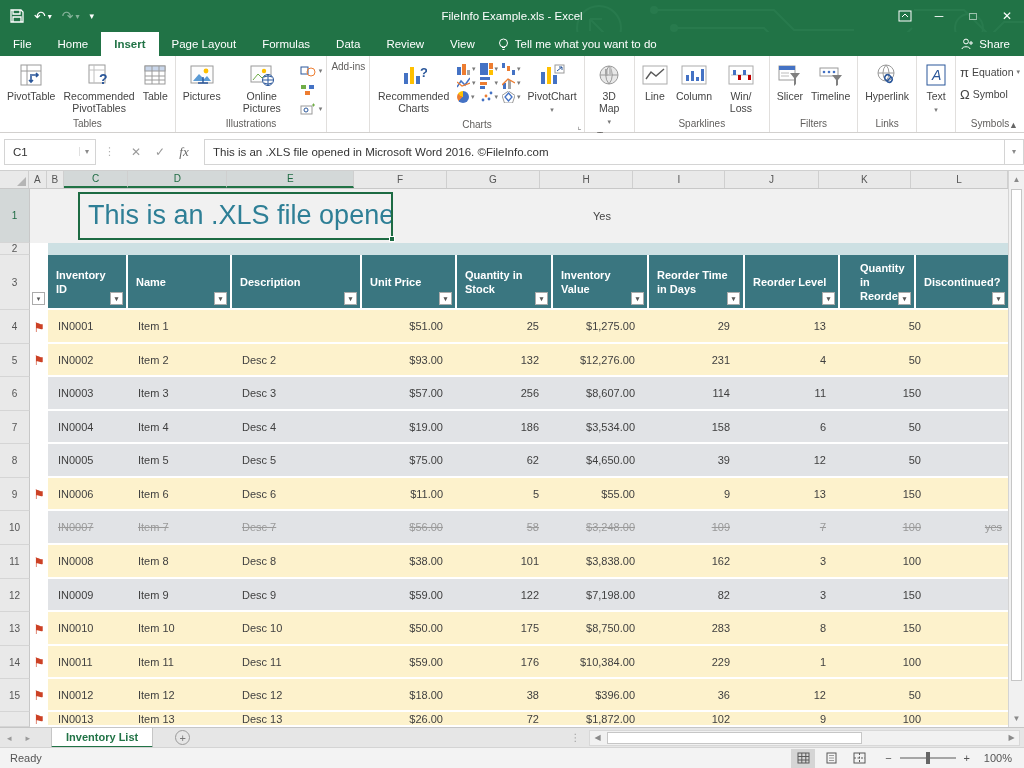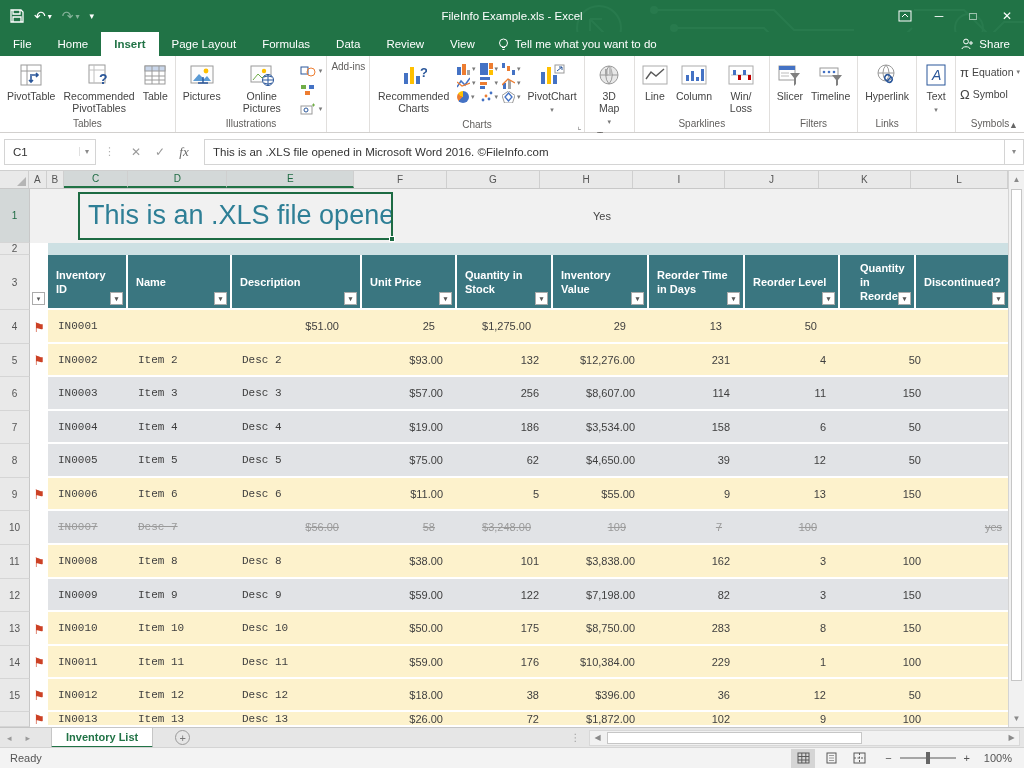--- a/index.html
+++ b/index.html
@@ -76,21 +76,21 @@
   .mini-filter { width:13px; height:13px; background:#fff; border:1px solid #ababab; display:flex; align-items:center; justify-content:center; font-size:7px; color:#555; }
   #hdr-gutter .mini-filter { position:absolute; left:2px; bottom:5px; }
   .hcell { background:#3a7680; color:#fff; font-weight:bold; font-size:11px; line-height:14px; border-right:2px solid #fff; border-bottom:2px solid #fff; position:relative; display:flex; align-items:center; padding:4px 8px; overflow:hidden; white-space:normal; flex:none; }
   .hcell .htext { max-width:100%; }
   .hcell .mini-filter { position:absolute; right:3px; bottom:3px; }
   .drow { position:relative; }
   .dband { display:flex; flex:1; border-bottom:2px solid #fff; }
   .drow.yellow .dband { background:#fdf2cc; }
   .drow.gray .dband { background:#e1e3e6; }
   .dc { display:flex; align-items:center; font-size:11px; color:#3f3f3f; overflow:hidden; white-space:nowrap; flex:none; }
-  .dc.l { justify-content:flex-start; padding-left:10px;font-family:Liberation Mono, monospace; }
+  .dc.l { justify-content:flex-start; padding-left:10px; }
   .dc.r { justify-content:flex-end; padding-right:14px; }
   .drow.strike .dc { color:#9a9a9a; text-decoration:line-through; }
   .flag-glyph { color:#cc4125; font-size:13px; line-height:13px; }
 
   
   #vscroll { position:absolute; right:0; top:171px; width:16px; height:556px; background:#f1f1f1; border-left:1px solid #d4d4d4; }
   .sb-arrow { height:17px; display:flex; align-items:center; justify-content:center; color:#8a8a8a; font-size:8px; }
   #v-thumb { position:absolute; top:18px; left:2px; right:2px; height:492px; background:#fff; border:1px solid #c6c6c6; }
   #v-down { position:absolute; bottom:0; left:0; right:0; }
 
@@ -596,20 +596,21 @@
       </div>
   </div>
   <div id="data-rows">
       <div class="grow drow yellow" style="height: 34px;">
         <div class="rnum">4</div>
         <div class="flagcol">
           <span class="flag-glyph">⚑</span>
         </div>
         <div class="dband">
           <div class="dc l" style="width: 80px;">IN0001</div>
+          <div class="dc l" style="width: 104px;">Item 1</div>
           <div class="dc l" style="width: 130px; margin-top: 40px;">Desc 1</div>
           <div class="dc r" style="width: 95px;">$51.00</div>
           <div class="dc r" style="width: 96px;">25</div>
           <div class="dc r" style="width: 96px;">$1,275.00</div>
           <div class="dc r" style="width: 95px;">29</div>
           <div class="dc r" style="width: 96px;">13</div>
           <div class="dc r" style="width: 95px;">50</div>
           <div class="dc r" style="width: 73px; flex: 1 1 0%; padding-right: 6px;"></div>
         </div>
       </div>
@@ -695,20 +696,21 @@
           <div class="dc r" style="width: 96px;">13</div>
           <div class="dc r" style="width: 95px;">150</div>
           <div class="dc r" style="width: 73px; flex: 1 1 0%; padding-right: 6px;"></div>
         </div>
       </div>
       <div class="grow drow gray strike" style="height: 34px;">
         <div class="rnum">10</div>
         <div class="flagcol"></div>
         <div class="dband">
           <div class="dc l" style="width: 80px;">IN0007</div>
+          <div class="dc l" style="width: 104px;">Item 7</div>
           <div class="dc l" style="width: 130px;">Desc 7</div>
           <div class="dc r" style="width: 95px;">$56.00</div>
           <div class="dc r" style="width: 96px;">58</div>
           <div class="dc r" style="width: 96px;">$3,248.00</div>
           <div class="dc r" style="width: 95px;">109</div>
           <div class="dc r" style="width: 96px;">7</div>
           <div class="dc r" style="width: 95px;">100</div>
           <div class="dc r" style="width: 73px; flex: 1 1 0%; padding-right: 6px;">yes</div>
         </div>
       </div>

